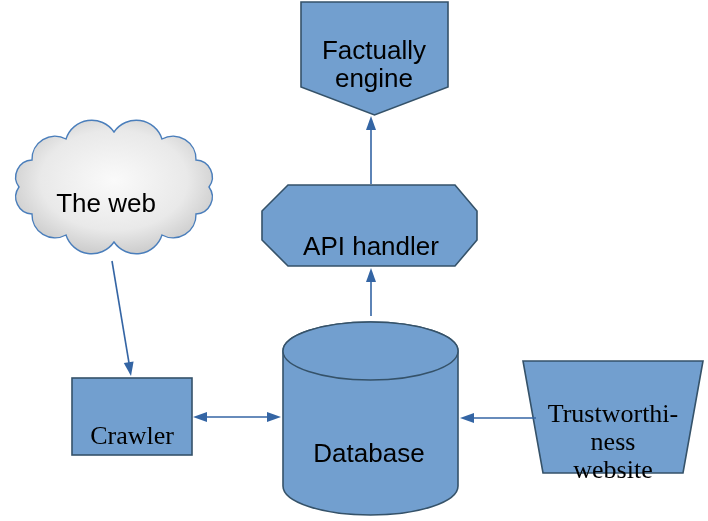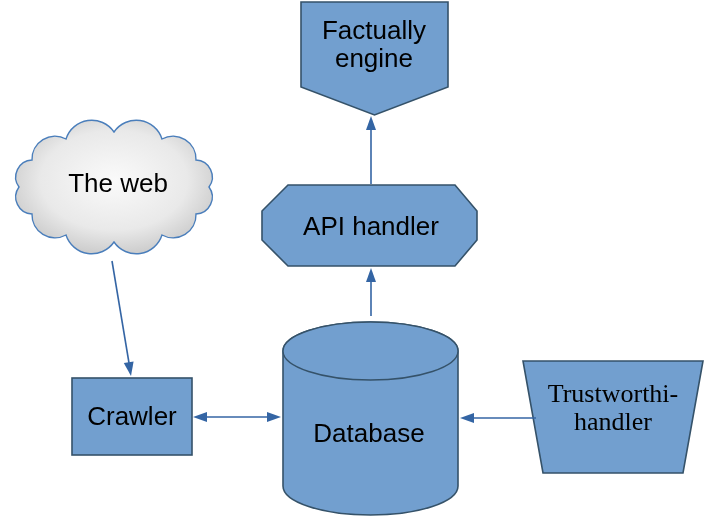--- a/index.html
+++ b/index.html
@@ -13,20 +13,21 @@
   }
   #diagram-svg { position: absolute; left: 0; top: 0; }
   .node-label {
     position: absolute;
     color: #000000;
     font-size: 26px;
     line-height: 28px;
     text-align: center;
     white-space: nowrap;
     pointer-events: none;
+    margin-top: 20px;
   }
 </style>
 </head>
 <body>
 
 <div id="canvas">
 
   <svg id="diagram-svg" width="708" height="521" viewBox="0 0 708 521">
     <defs>
       <radialGradient id="cloudGrad" cx="50%" cy="45%" r="68%">
@@ -81,31 +82,32 @@
       <line x1="371" y1="184" x2="371" y2="129" stroke="#3465a4" stroke-width="1.6"></line>
       <polygon points="371,116 366,130 376,130" fill="#3465a4"></polygon>
     </g>
 
     <g>
       <line x1="536" y1="418" x2="473" y2="418" stroke="#3465a4" stroke-width="1.6"></line>
       <polygon points="460,418 474,413 474,423" fill="#3465a4"></polygon>
     </g>
   </svg>
 
-  <div class="node-label" style="left:38px; top:169px; width:160px;">The web</div>
+  <div class="node-label" style="left:26px; top:169px; width:160px;">The web</div>
 
   <div class="node-label" style="left:299px; top:16px; width:150px;">
     <div>Factually</div>
     <div>engine</div>
   </div>
 
   <div class="node-label" style="left:279px; top:419px; width:180px;">Database</div>
 
   <div class="node-label" style="left:271px; top:212px; width:200px;">API handler</div>
 
-  <div class="node-label" style="left:67px; top:402px; width:130px;">Crawler</div>
+  <div class="node-label" style="left:67px; top:402px; width:130px;font-family:Liberation Serif, serif;">Crawler</div>
 
   <div class="node-label" style="left:518px; top:380px; width:190px;font-family:Liberation Serif, serif;">
     <div>Trustworthi-</div>
-    <div>handler</div>
+    <div>ness</div>
+    <div>website</div>
   </div>
 
 </div>
 
 </body></html>

